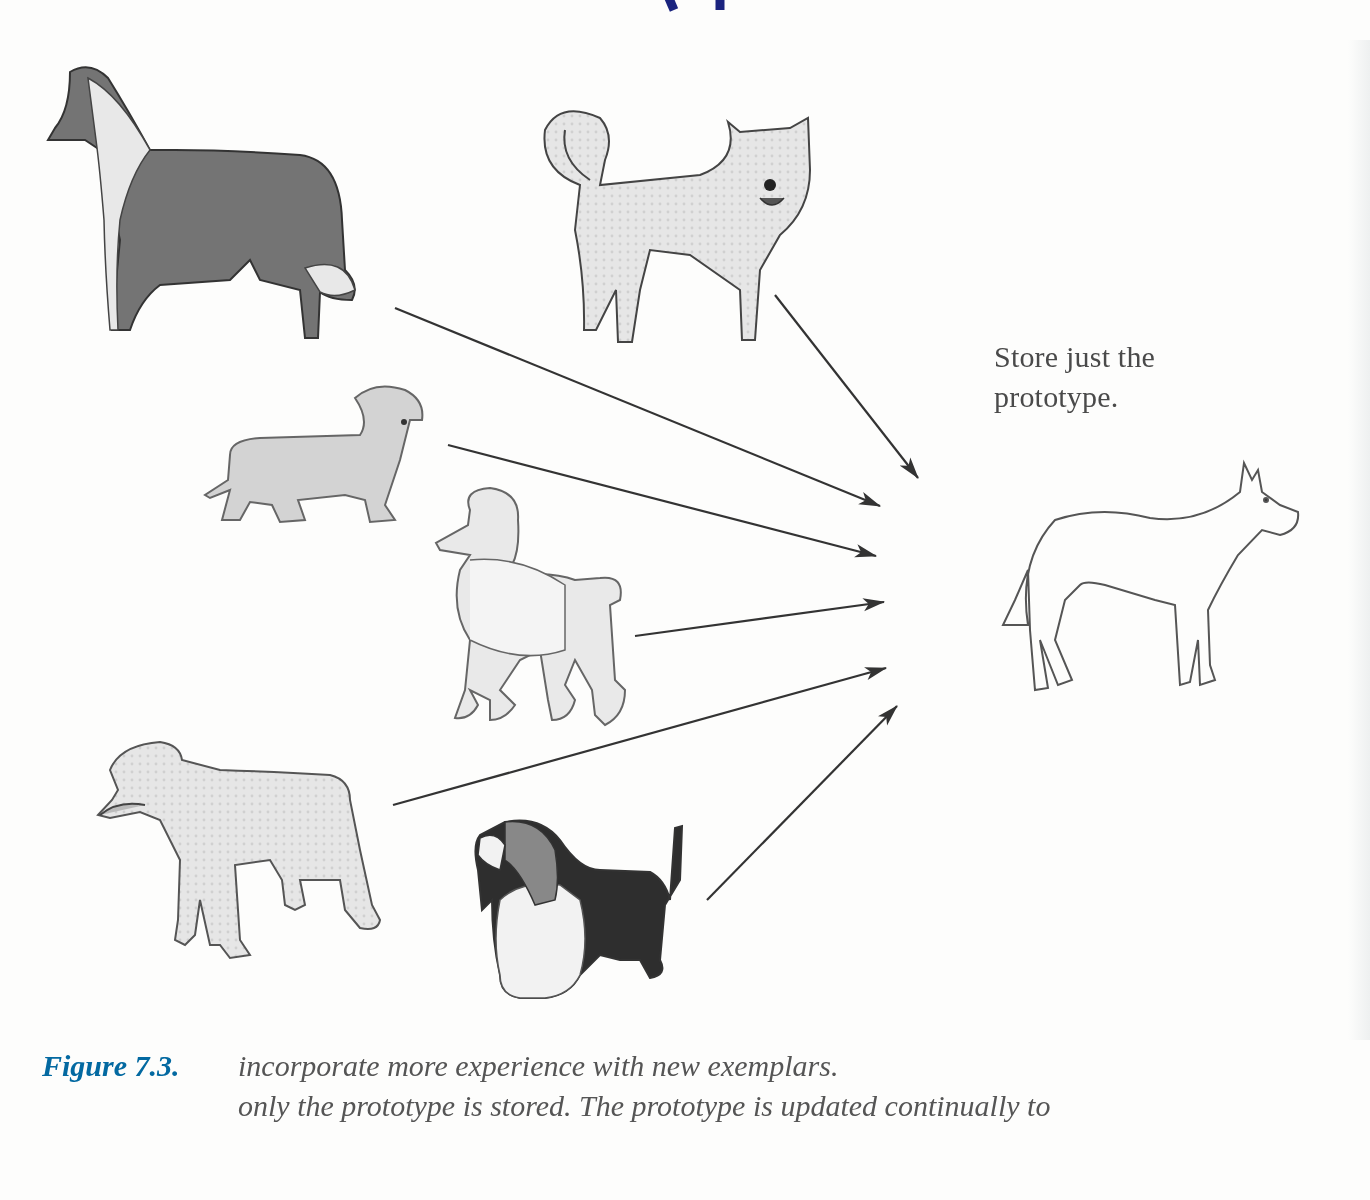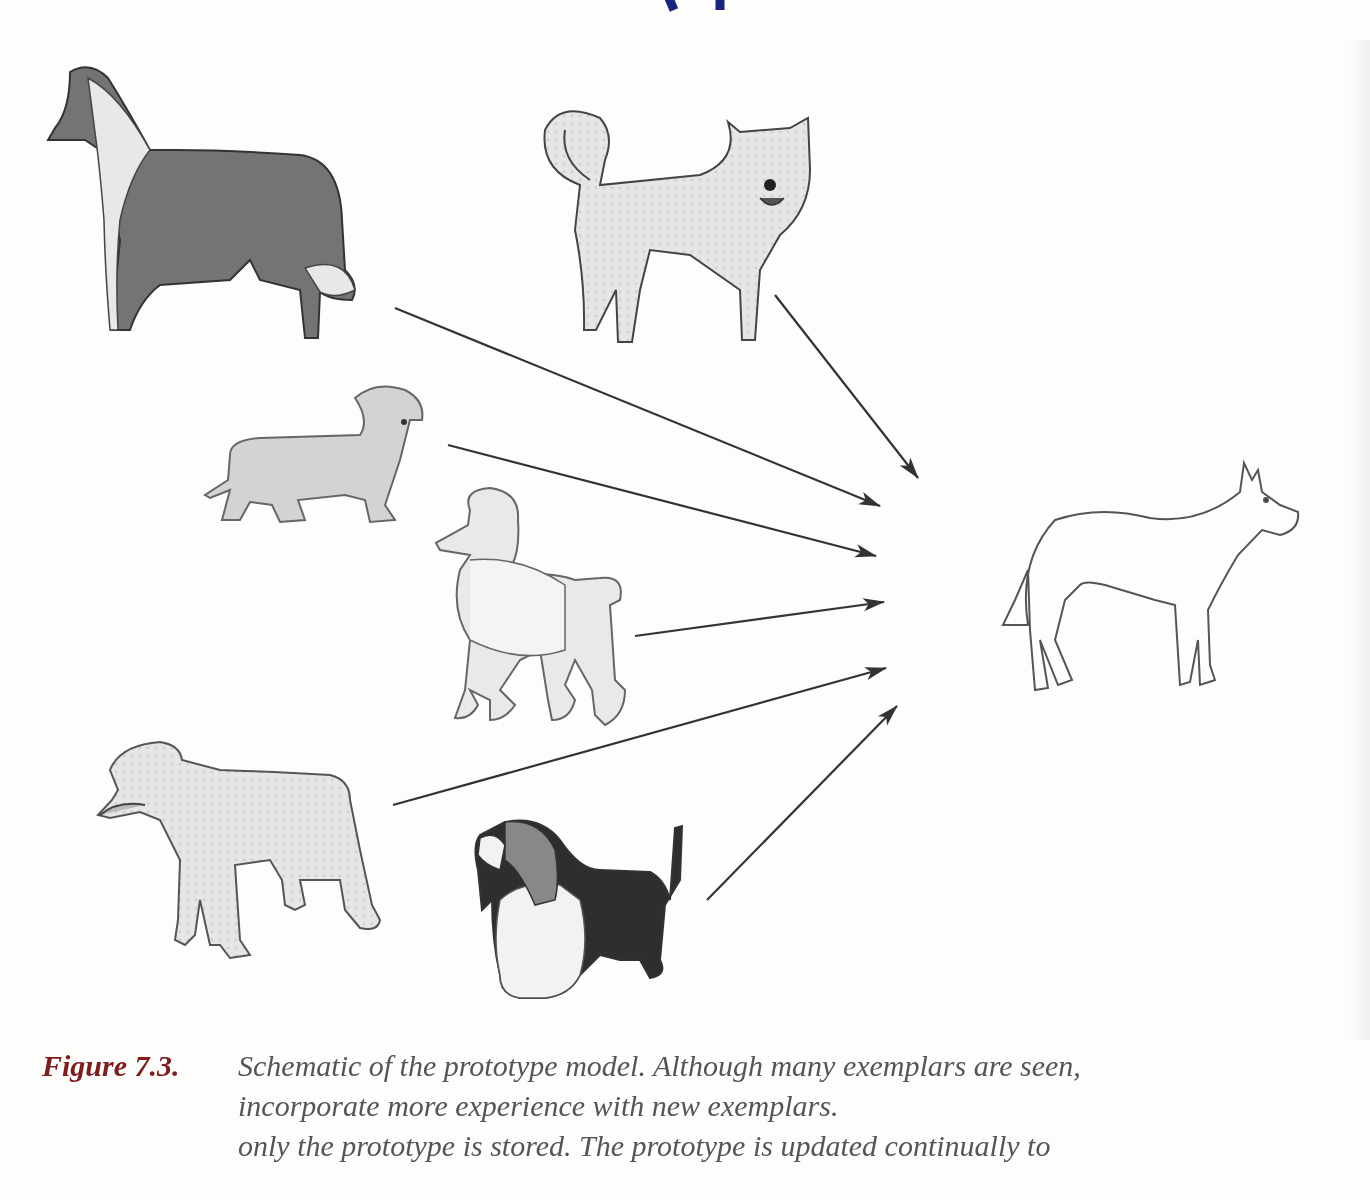--- a/index.html
+++ b/index.html
@@ -3,21 +3,21 @@
 <meta charset="utf-8">
 <style>
   html,body{margin:0;padding:0;background:#ffffff;}
   body{width:1370px;height:1200px;position:relative;overflow:hidden;font-family:"Liberation Serif","DejaVu Serif",serif;}
   .page{position:absolute;left:0;top:0;width:1370px;height:1200px;background:#fdfdfc;}
   .right-edge{position:absolute;right:0;top:40px;width:22px;height:1000px;background:linear-gradient(to right,#fdfdfc,#eef0f0);}
   .title-fragment{position:absolute;left:660px;top:-18px;width:80px;height:30px;}
   svg.figure{position:absolute;left:0;top:0;}
   .label{position:absolute;left:994px;top:337px;font-size:30px;line-height:40px;color:#4a4a4a;letter-spacing:0.2px;}
   .caption{position:absolute;left:42px;top:1046px;width:1290px;font-size:30px;line-height:40px;color:#555;font-style:italic;}
-  .cap-label{position:absolute;left:0;top:0;font-weight:bold;color:#7f1d1d;}
+  .cap-label{position:absolute;left:0;top:0;font-weight:bold;color:#0369a1;}
   .cap-text{position:absolute;left:196px;top:0;width:1090px;}
 </style>
 </head>
 <body>
 
 <div class="page">
   <div class="right-edge"></div>
 
   <svg class="title-fragment" viewBox="0 0 80 30">
     <path d="M2 0 L14 28" stroke="#1a237e" stroke-width="9"></path>
@@ -78,22 +78,25 @@
       <line x1="393" y1="805" x2="886" y2="668" marker-end="url(#ah)"></line>
       <line x1="707" y1="900" x2="897" y2="706" marker-end="url(#ah)"></line>
     </g>
 
     <g fill="none" stroke="#555" stroke-width="2">
       <path d="M1028 625 Q1018 560 1055 520 Q1100 505 1150 518 Q1200 525 1240 492 L1244 463 L1252 480 L1258 470 L1262 492 L1280 505 L1298 512 Q1300 530 1280 535 L1262 530 L1238 555 Q1220 585 1208 610 L1210 665 L1215 680 L1200 685 L1198 640 L1190 682 L1180 685 L1175 605 L1155 600 L1105 585 Q1085 580 1080 585 L1065 600 L1055 640 L1072 680 L1058 685 L1040 640 L1048 688 L1035 690 L1030 630 L1028 570 L1015 600 L1003 625 Z"></path>
       <circle cx="1266" cy="500" r="2" fill="#333"></circle>
     </g>
   </svg>
 
+  <div class="label">
+    <div>Store just the</div>
+    <div>prototype.</div>
+  </div>
 
   <div class="caption">
     <span class="cap-label">Figure 7.3.</span>
     <div class="cap-text">
-      <div>Schematic of the prototype model. Although many exemplars are seen,</div>
       <div>incorporate more experience with new exemplars.</div>
       <div>only the prototype is stored. The prototype is updated continually to</div>
     </div>
   </div>
 </div>
 
 </body></html>

